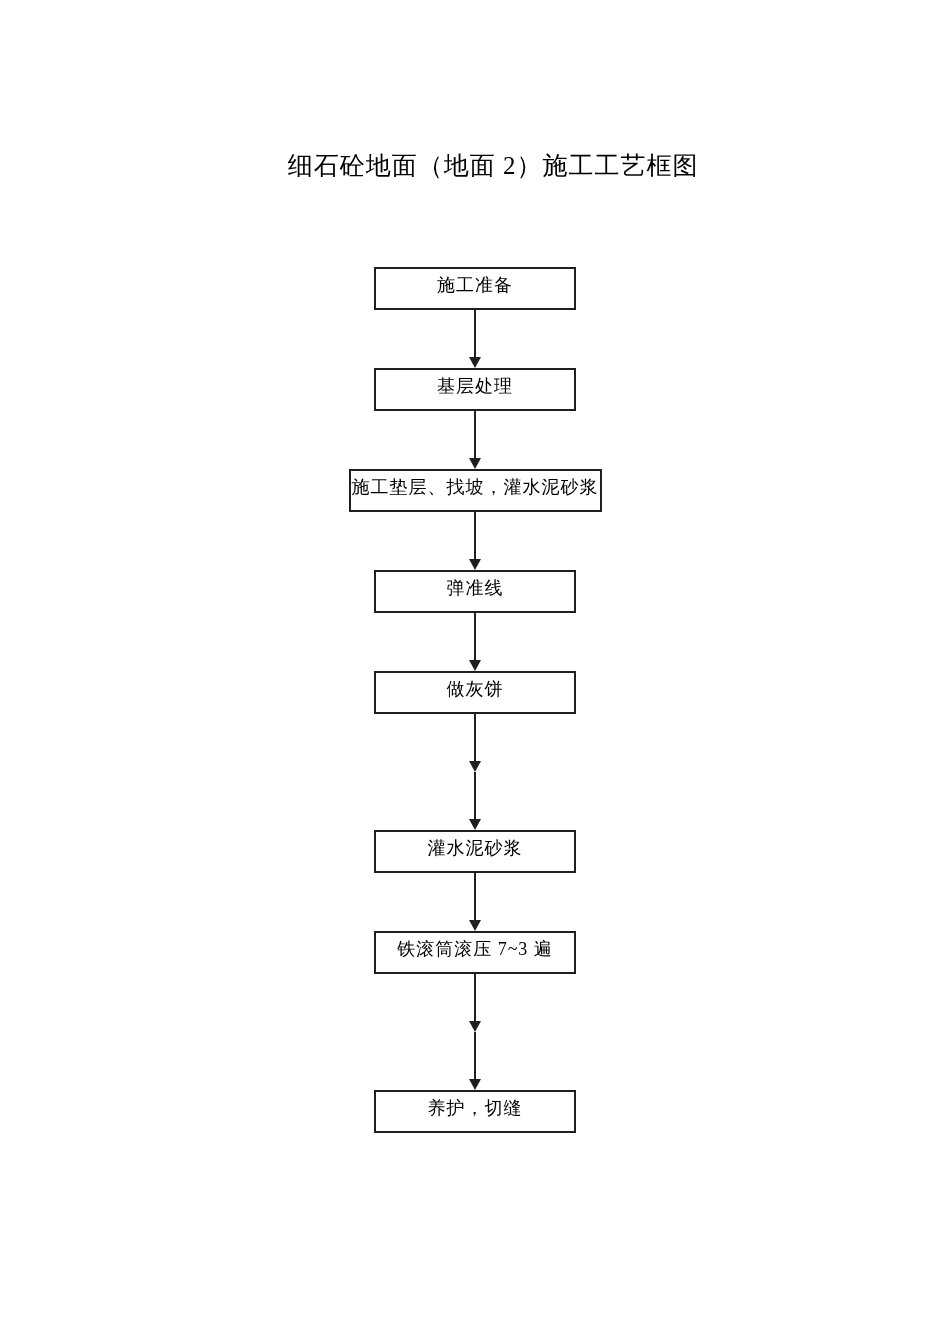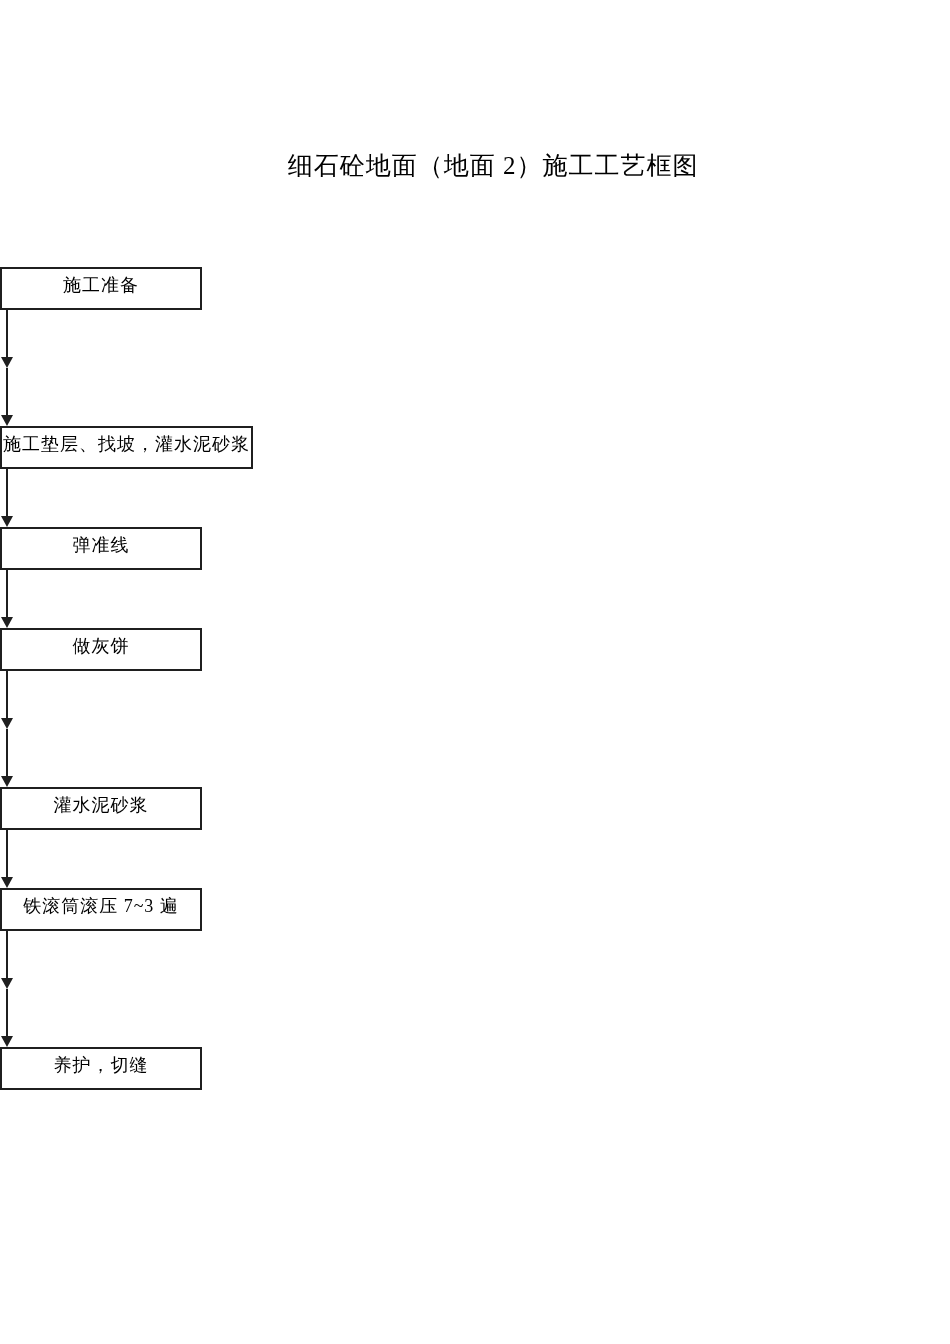--- a/index.html
+++ b/index.html
@@ -25,20 +25,21 @@
     line-height: 36px;
     white-space: nowrap;
   }
   .flow {
     position: absolute;
     top: 267px;
     left: 0;
     width: 100%;
     display: flex;
     flex-direction: column;
+    align-items: center;
   }
   .flow-box {
     width: 202px;
     height: 43px;
     border: 2px solid #1f1f1f;
     background: #ffffff;
     display: flex;
     align-items: center;
     justify-content: center;
     padding-bottom: 7px;
@@ -81,20 +82,23 @@
 
   <div class="flow-box">
     <span class="step-label">施工准备</span>
   </div>
 
   <div class="connector">
     <div class="arrow-line"></div>
     <div class="arrow-head"></div>
   </div>
 
+  <div class="flow-box">
+    <span class="step-label">基层处理</span>
+  </div>
 
   <div class="connector">
     <div class="arrow-line"></div>
     <div class="arrow-head"></div>
   </div>
 
   <div class="flow-box wide">
     <span class="step-label">施工垫层、找坡，灌水泥砂浆</span>
   </div>
 

